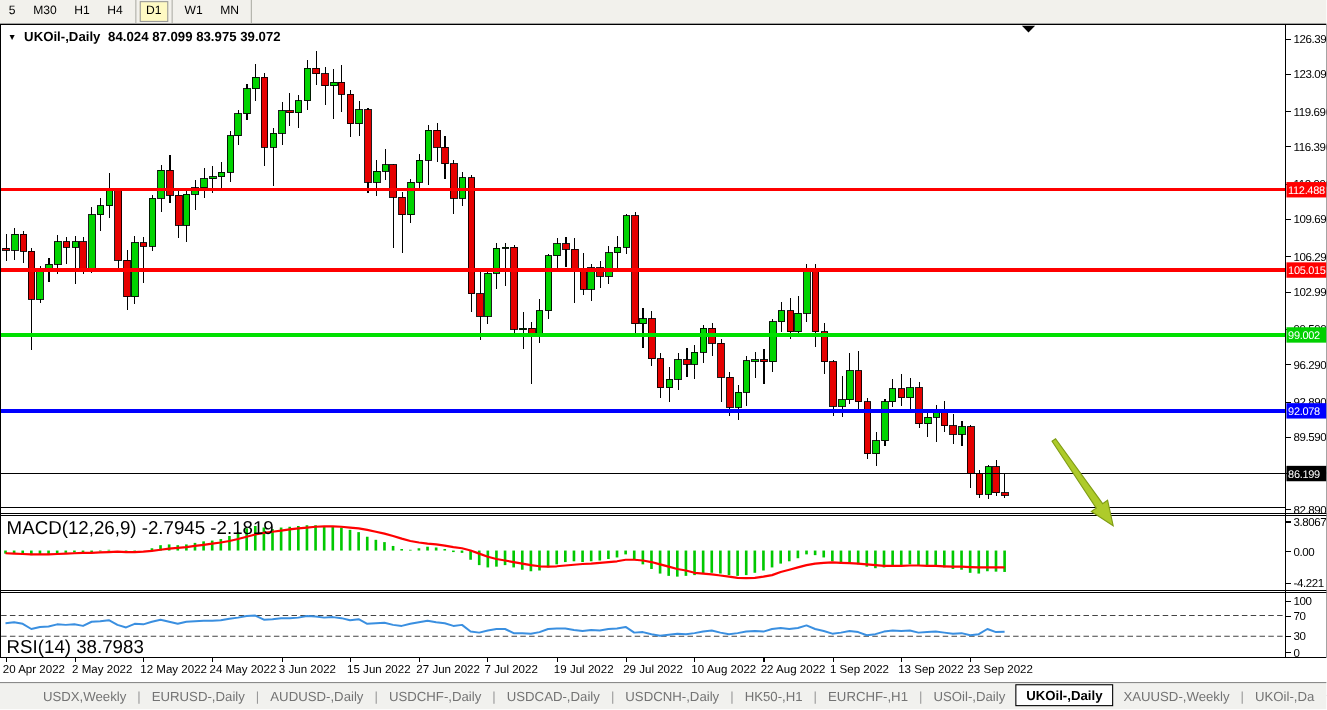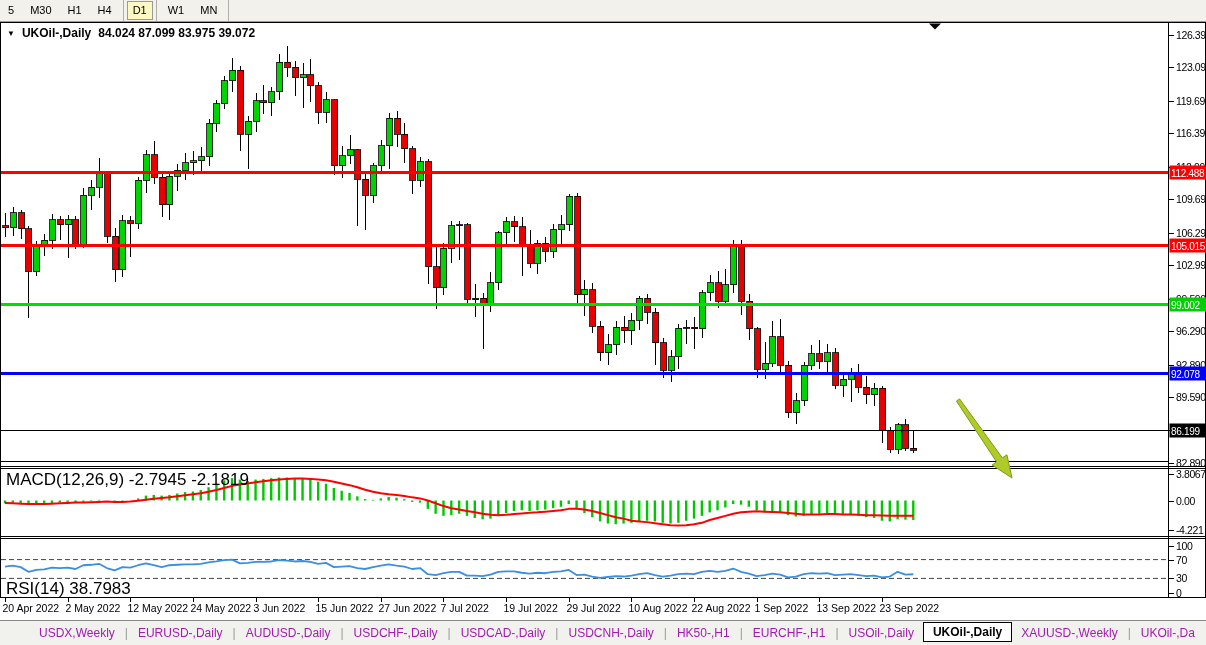--- a/index.html
+++ b/index.html
@@ -24,21 +24,21 @@
                display:flex;align-items:center;gap:7px;}
   .chart-title .tri{font-size:8px;position:relative;top:0px;}
   .panel-label{position:absolute;left:6px;font-size:17px;font-weight:normal;}
   .panel-label.macd{top:470px;}
   .panel-label.rsi{top:559px;margin-top:20px;}
 
   
   .tabbar{position:absolute;top:620px;left:0;width:1206px;height:25px;
           background:#f1f1ee;border-top:1px solid #8a8a8a;
           display:flex;align-items:center;padding-left:30px;box-sizing:border-box;}
-  .tab{font-size:12px;color:#a21caf;padding:3px 9px;white-space:nowrap;cursor:default;}
+  .tab{font-size:12px;color:#737373;padding:3px 9px;white-space:nowrap;cursor:default;}
   .tab.active{background:#fff;border:1px solid #000;font-weight:bold;color:#000;
               padding:2px 9px;margin-top:-2px;}
   .tabsep{color:#999;font-size:12px;padding:0 1px;}
   .tabscroll{margin-left:auto;display:flex;align-items:center;gap:6px;padding-right:6px;}
   .tabscroll span{font-size:10px;line-height:10px;}
   .sc-left{color:#777;}
 </style>
 </head>
 <body>
 

